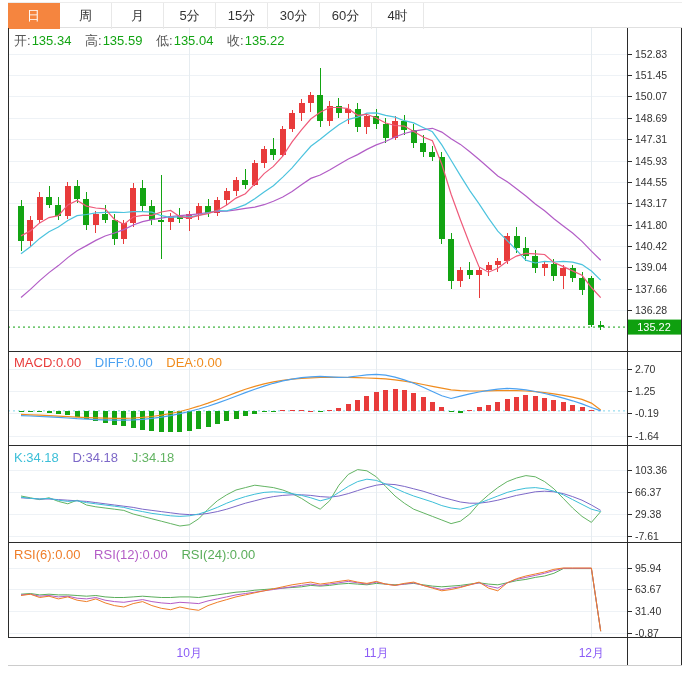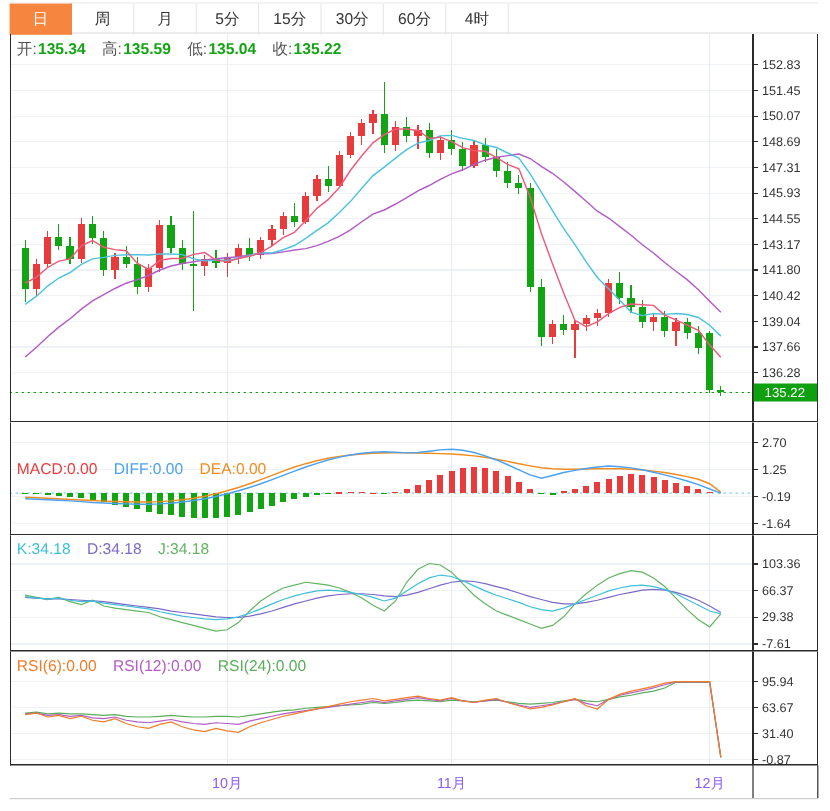--- a/index.html
+++ b/index.html
@@ -6,24 +6,24 @@
   .app{position:relative;width:692px;height:676px;background:#fff;overflow:hidden;}
   .toolbar{position:absolute;left:8px;top:2px;width:674px;height:26px;display:flex;
            border-top:1px solid #ececec;border-bottom:1px solid #e0e0e0;background:#fff;box-sizing:border-box;}
   .tab{width:52px;height:26px;line-height:25px;text-align:center;font-size:13px;color:#333;
        border-right:1px solid #e8e8e8;cursor:pointer;box-sizing:border-box;}
   .tab.active{background:#f5853f;color:#fff;border-right:1px solid #f5853f;}
   .chart-body{position:absolute;left:8px;top:28px;width:580px;height:610px;}
   .chart-body svg{position:absolute;left:0;display:block;}
   #svg-main{top:0;}  #svg-macd{top:324px;} #svg-kdj{top:418px;} #svg-rsi{top:515px;}
   .lblrow{position:absolute;left:14px;z-index:6;font-size:13px;white-space:nowrap;}
-  .row-ohlc{top:32px;} .row-ma{top:48px;} .row-macd{top:355px;margin-top:28px;} .row-kdj{top:450px;} .row-rsi{top:547px;}
+  .row-ohlc{top:32px;} .row-ma{top:48px;} .row-macd{top:355px;} .row-kdj{top:450px;} .row-rsi{top:547px;}
   .lblrow span{margin-right:10px;}
   .lbl-dim{color:#555;margin-right:1px !important;}
-  .v-green{color:#13a413;font-weight:bold;} .c-ma5{color:#ef5a7a;} .c-ma10{color:#4cc3de;} .c-ma20{color:#b25dc6;}
+  .v-green{color:#13a413;} .c-ma5{color:#ef5a7a;} .c-ma10{color:#4cc3de;} .c-ma20{color:#b25dc6;}
   .c-macd{color:#e83b3b;} .c-diff{color:#4ba1f0;} .c-dea{color:#f08c1e;}
   .c-k{color:#3dbfd8;margin-top:16px;} .c-d{color:#7d68c8;} .c-j{color:#63b463;}
   .c-r6{color:#ef7d28;} .c-r12{color:#b35cc6;} .c-r24{color:#5aad5a;}
   .xaxis{position:absolute;left:8px;top:638px;width:674px;height:28px;border-bottom:1px solid #ccc;box-sizing:border-box;}
   .xaxis .mlabel{position:absolute;top:7px;width:40px;margin-left:-20px;text-align:center;font-size:12px;color:#8b5cf6;}
   .corner-line{position:absolute;width:1px;height:27px;top:638px;background:#2b2b2b;}
 </style>
 </head>
 <body>
 

